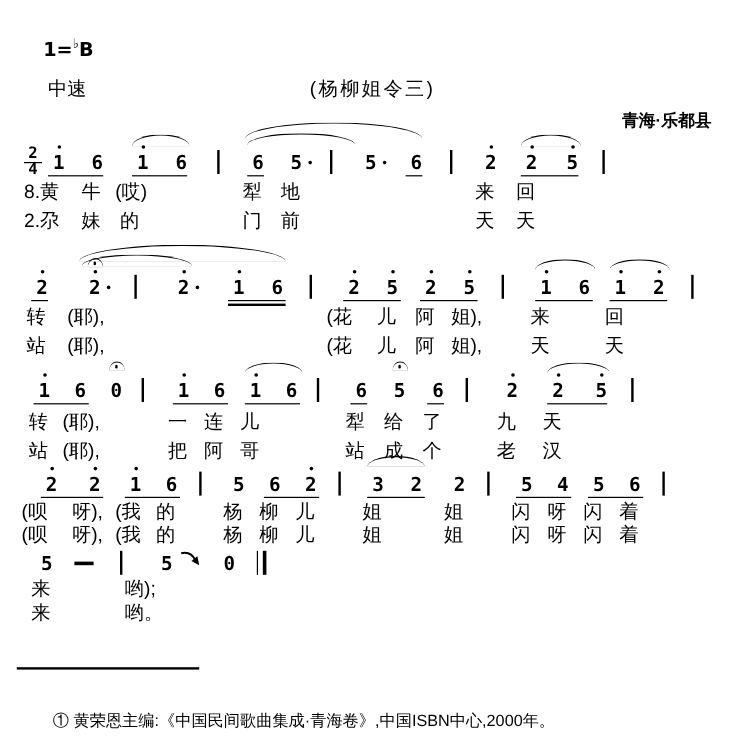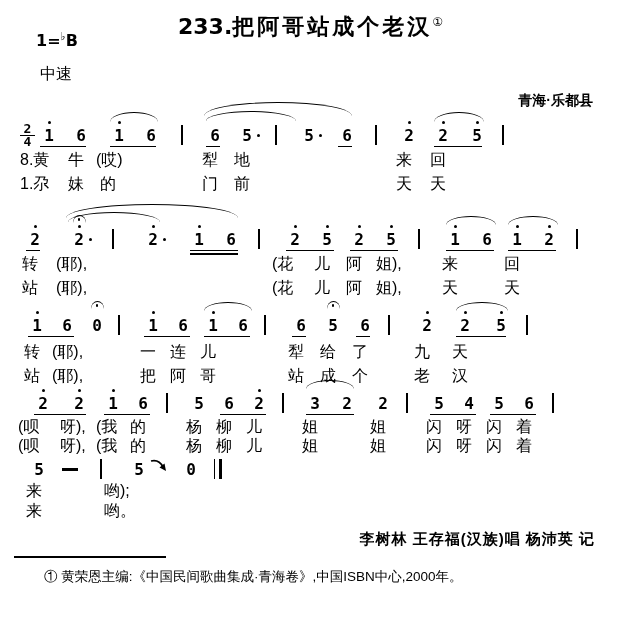--- a/index.html
+++ b/index.html
@@ -33,38 +33,38 @@
   .endbar::after{content:"";position:absolute;right:0;top:0;width:3.4px;height:100%;background:#000;}
   .dashnote{position:absolute;top:8px;width:16px;height:2.6px;background:#000;}
   .uline{position:absolute;height:1.6px;background:#000;}
   .slur{position:absolute;border-top:1.6px solid #000;
         border-radius:50% 50% 0 0/100% 100% 0 0;}
   .fall{position:absolute;top:-3px;width:18px;height:17px;}
   .syl{position:absolute;font-size:16px;white-space:nowrap;font-family:"Liberation Sans",sans-serif;}
   
   .credits{position:absolute;right:26px;top:530px;font-size:15px;font-weight:bold;letter-spacing:1px;}
   .footnote-rule{position:absolute;left:14px;top:556px;width:152px;height:2.2px;background:#000;}
-  .footnote{position:absolute;left:44px;top:568px;font-size:13.5px;}
+  .footnote{position:absolute;left:44px;top:592px;font-size:13.5px;}
   .watermark{position:absolute;right:14px;top:597px;font-size:15px;}
   .wm-site{color:#8f8f8f;}
   .wm-domain{color:#c8511d;font-weight:bold;text-decoration:none;margin-left:6px;}
   .meter{position:absolute;top:-2px;width:15px;text-align:center;
          font:bold 13px "DejaVu Sans Mono",monospace;line-height:10px;}
   .m-num{display:block;border-bottom:1.4px solid #000;padding-bottom:1px;}
   .m-den{display:block;padding-top:1px;}
 </style>
 </head>
 <body>
 
 <div class="page">
   <div class="key"><span>1=</span><sup class="flat">♭</sup><span>B</span></div>
 
-  <h1 class="title"><span>233.</span><span class="cjk">把阿哥站成个老汉</span><sup>①</sup></h1>
 
   <div class="tempo">中速</div>
+  <div class="subtitle">(杨柳姐令三)</div>
   <div class="region">青海·乐都县</div>
 
   <div id="score" class="score">
       <div class="system" style="top: 126px;">
         <div class="meter" style="left: 20px;">
           <span class="m-num">2</span>
           <span class="m-den">4</span>
         </div>
         <div class="note" style="left: 42px;"><span class="digit">1</span><span class="octdot"></span></div>
         <div class="note" style="left: 74px;"><span class="digit">6</span></div>
@@ -90,21 +90,21 @@
         <div class="slur" style="left: 204px; width: 148px; top: -24px; height: 13px;"></div>
         <div class="slur" style="left: 206px; width: 90px; top: -15px; height: 9px;"></div>
         <div class="slur" style="left: 434px; width: 50px; top: -14px; height: 9px;"></div>
         <span class="syl" style="left: 20px; top: 24px;">8.黄</span>
         <span class="syl" style="left: 68px; top: 24px;">牛</span>
         <span class="syl" style="left: 96px; top: 24px;">(哎)</span>
         <span class="syl" style="left: 202px; top: 24px;">犁</span>
         <span class="syl" style="left: 234px; top: 24px;">地</span>
         <span class="syl" style="left: 396px; top: 24px;">来</span>
         <span class="syl" style="left: 430px; top: 24px;">回</span>
-        <span class="syl" style="left: 20px; top: 48px;">1.尕</span>
+        <span class="syl" style="left: 20px; top: 48px;">2.尕</span>
         <span class="syl" style="left: 68px; top: 48px;">妹</span>
         <span class="syl" style="left: 100px; top: 48px;">的</span>
         <span class="syl" style="left: 202px; top: 48px;">门</span>
         <span class="syl" style="left: 234px; top: 48px;">前</span>
         <span class="syl" style="left: 396px; top: 48px;">天</span>
         <span class="syl" style="left: 430px; top: 48px;">天</span>
       </div>
       <div class="system" style="top: 230px;">
         <div class="note" style="left: 28px;"><span class="digit">2</span><span class="octdot"></span></div>
         <div class="note" style="left: 72px;"><span class="digit">2</span><span class="octdot"></span><span class="aug"></span><span class="fermata"></span></div>
@@ -262,17 +262,16 @@
           </svg></span>
         <div class="note" style="left: 184px;"><span class="digit">0</span></div>
         <div class="endbar" style="left: 214px;"></div>
         <span class="syl" style="left: 26px; top: 21px;">来</span>
         <span class="syl" style="left: 104px; top: 21px;">哟);</span>
         <span class="syl" style="left: 26px; top: 41px;">来</span>
         <span class="syl" style="left: 104px; top: 41px;">哟。</span>
       </div>
     </div>
 
-  <div class="credits">李树林 王存福(汉族)唱 杨沛英 记</div>
   <div class="footnote-rule"></div>
   <div class="footnote">① 黄荣恩主编:《中国民间歌曲集成·青海卷》,中国ISBN中心,2000年。</div>
 
 </div>
 
 </body></html>

